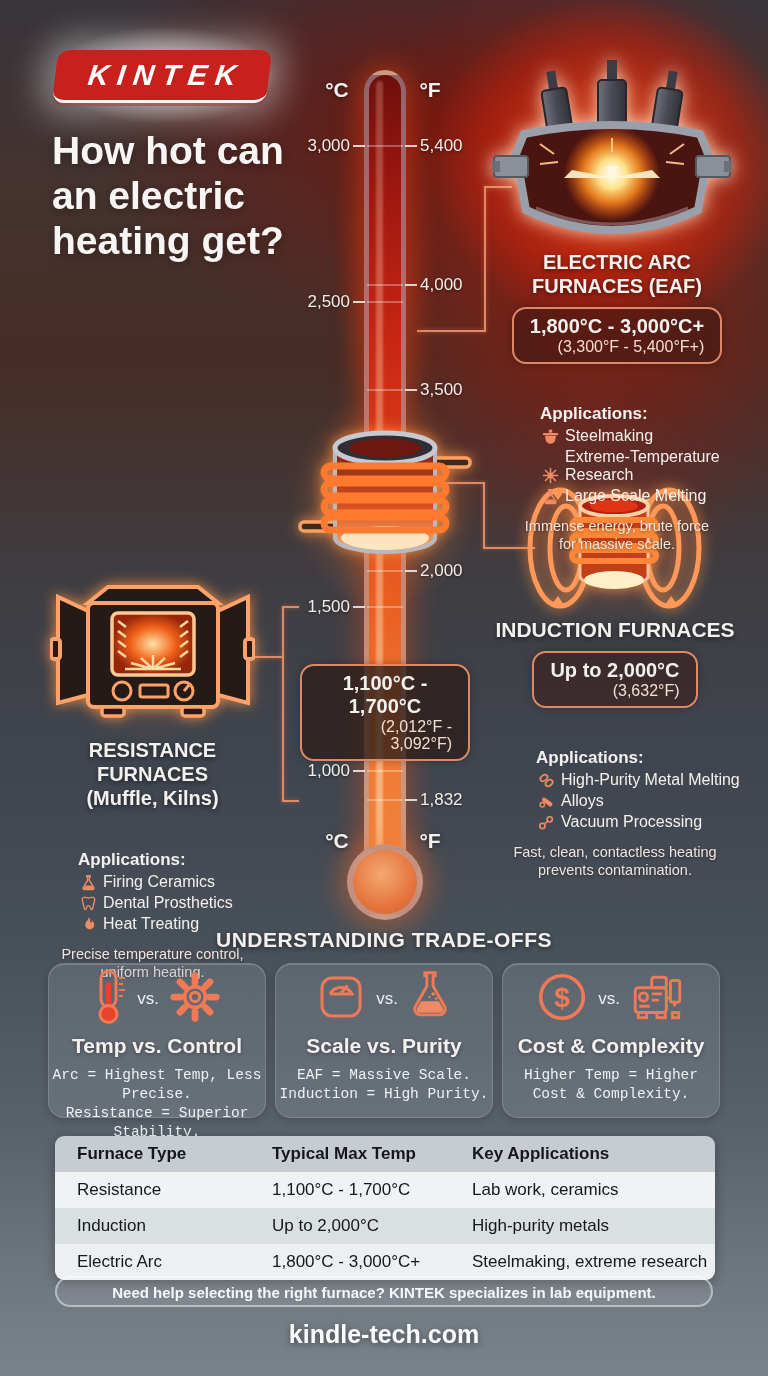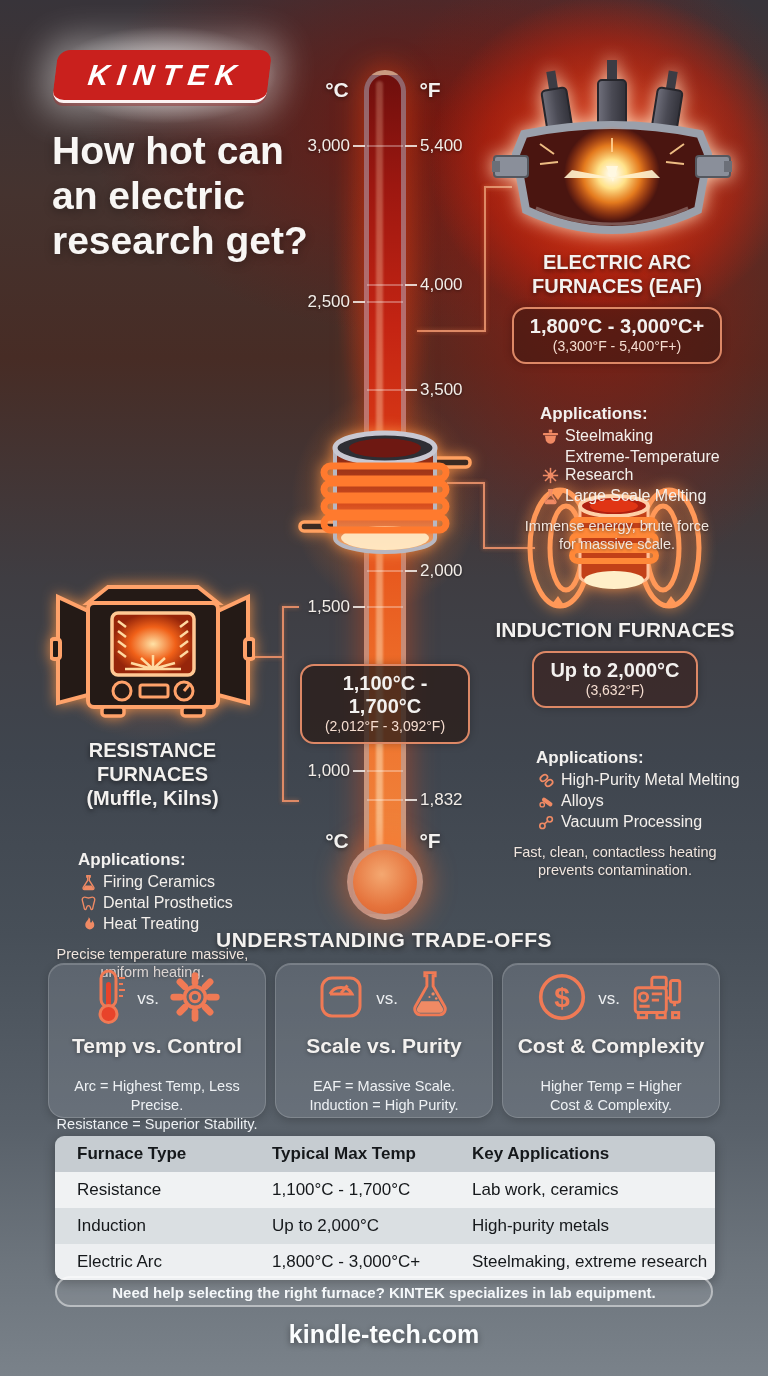--- a/index.html
+++ b/index.html
@@ -42,40 +42,40 @@
   .tick-label.c{left:290px;text-align:right;}
   .tick-label.f{left:420px;text-align:left;}
   
   .cline{background:#de8a66;box-shadow:0 0 4px rgba(255,140,80,.45);}
   
   .sec{text-align:center;}
   .sec-title{font-size:20px;line-height:24px;font-weight:bold;text-shadow:0 2px 5px rgba(0,0,0,.55);}
   .badge{display:inline-block;margin-top:9px;padding:6px 16px 7px;border:2px solid #dd8866;border-radius:14px;
     background:rgba(55,22,15,.5);box-shadow:0 0 8px rgba(0,0,0,.25);}
   .badge .t1{font-size:20px;font-weight:bold;line-height:23px;}
-  .badge .t2{font-size:14px;line-height:17px;color:#f5ddd0;}
+  .badge .t2{font-size:16px;line-height:17px;color:#f5ddd0;text-align:right;}
   .apps{text-align:left;margin-top:10px;}
   .apps-label{font-size:17px;font-weight:bold;margin-bottom:3px;margin-top:40px;}
   .app-row{display:flex;align-items:flex-end;font-size:16px;line-height:18px;margin-top:3px;color:#f4f0ec;}
   .bicon{width:20px;min-width:20px;display:inline-flex;justify-content:center;margin-right:5px;}
   .bicon svg{width:17px;height:17px;}
   .note{margin-top:12px;font-size:14.5px;line-height:18px;color:#f0e5de;text-shadow:0 1px 3px rgba(0,0,0,.45);}
   .midbadge{left:300px;top:664px;width:170px;text-align:center;z-index:6;}
   .midbadge .badge{margin-top:0;background:rgba(42,30,26,.78);}
   
   .to-head{left:0;top:928px;width:768px;text-align:center;font-size:21px;font-weight:bold;letter-spacing:.5px;
     text-shadow:0 2px 5px rgba(0,0,0,.5);}
   .cards{left:48px;top:963px;width:672px;display:flex;gap:9px;}
   .card{flex:1;height:155px;border-radius:16px;background:rgba(150,160,170,.26);
     border:1px solid rgba(255,255,255,.16);box-shadow:inset 0 1px 0 rgba(255,255,255,.18),0 3px 8px rgba(0,0,0,.18);
     text-align:center;padding-top:2px;box-sizing:border-box;}
   .card-icons{height:66px;display:flex;align-items:center;justify-content:center;gap:9px;}
   .vs{font-size:17px;color:#eceef0;}
   .card-title{font-size:21px;font-weight:bold;margin-top:2px;text-shadow:0 1px 4px rgba(0,0,0,.4);}
-  .card-desc{font-size:14.5px;line-height:19px;margin-top:19px;color:#eef1f4;}
+  .card-desc{font-size:14.5px;line-height:19px;margin-top:8px;color:#eef1f4;font-family:Liberation Mono, monospace;}
   
   .table{left:55px;top:1136px;width:660px;border-radius:9px;overflow:hidden;
     box-shadow:0 3px 12px rgba(0,0,0,.3);font-size:17px;color:#15181b;}
   .thead,.trow{display:grid;grid-template-columns:195px 200px 1fr;padding:8px 0 8px 22px;}
   .thead{background:#c6ccd1;font-weight:bold;}
   .r0{background:#f0f2f3;}
   .r1{background:#dadfe2;}
   .r2{background:#edeff1;}
   
   .pill{left:55px;top:1276px;width:658px;height:31px;line-height:29px;box-sizing:border-box;border-radius:16px;
@@ -89,21 +89,21 @@
 <body>
 
 <div class="stage">
 
   <div class="abs logo">
     <span>KINTEK</span>
   </div>
   <div class="abs main-title">
     <div>How hot can</div>
     <div>an electric</div>
-    <div>research get?</div>
+    <div>heating get?</div>
   </div>
 
   <div class="abs cline" style="left:484px;top:186px;width:2px;height:146px"></div>
   <div class="abs cline" style="left:484px;top:186px;width:28px;height:2px"></div>
   <div class="abs cline" style="left:417px;top:330px;width:69px;height:2px"></div>
   <div class="abs cline" style="left:447px;top:482px;width:38px;height:2px"></div>
   <div class="abs cline" style="left:483px;top:482px;width:2px;height:67px"></div>
   <div class="abs cline" style="left:483px;top:547px;width:52px;height:2px"></div>
   <div class="abs cline" style="left:247px;top:656px;width:36px;height:2px"></div>
   <div class="abs cline" style="left:282px;top:606px;width:2px;height:196px"></div>
@@ -388,21 +388,21 @@
       <div class="app-row">
         <span class="bicon">
             <svg viewBox="0 0 20 20">
               <path d="M10 1.5c1 3-3.8 4.6-3.8 9a5.3 5.3 0 0 0 10.6 0c0-2.6-1.4-4.3-2.6-5.6.2 2.3-1 3-1.8 2.6C11.3 6.9 13.6 4 10 1.5z" fill="#f08a64"></path>
             </svg>
           </span>
         <span>Heat Treating</span>
         </div>
     </div>
     <div class="note">
-      <div>Precise temperature massive,</div>
+      <div>Precise temperature control,</div>
       <div>uniform heating.</div>
     </div>
   </div>
 
   <div class="abs midbadge">
     <div class="badge">
       <div class="t1">1,100°C - 1,700°C</div>
       <div class="t2">(2,012°F - 3,092°F)</div>
     </div>
   </div>

